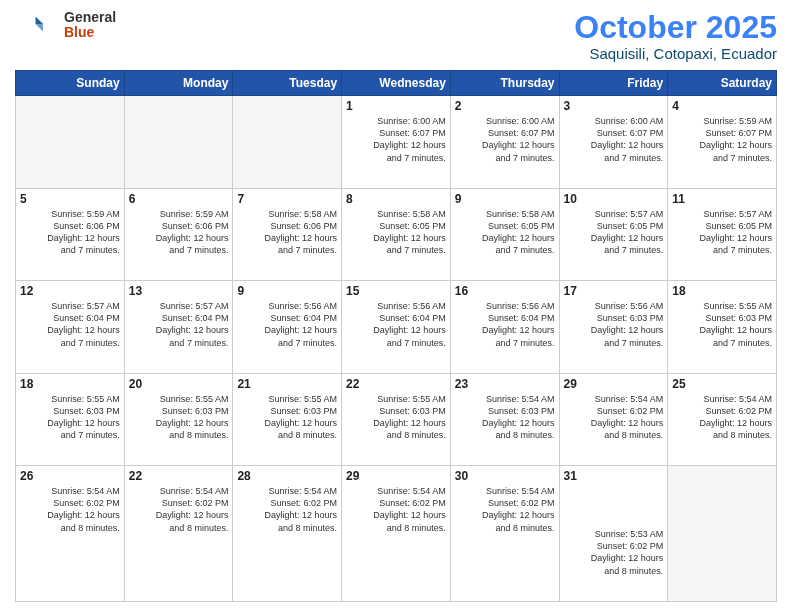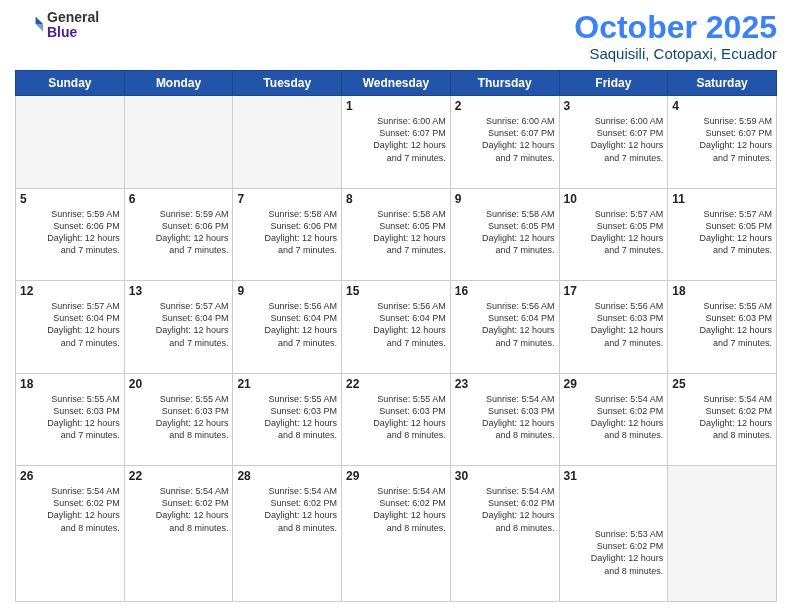--- a/index.html
+++ b/index.html
@@ -19,36 +19,36 @@
     }
     .header {
       display: flex;
       justify-content: space-between;
       align-items: flex-start;
       margin-bottom: 8px;
     }
     .logo {
       display: flex;
       align-items: center;
-      gap: 4px;
+      gap: 21px;
     }
     .logo-text {
       display: flex;
       flex-direction: column;
       line-height: 1.1;
     }
     .logo-general {
       font-size: 14px;
       font-weight: bold;
       color: #333;
     }
     .logo-blue {
       font-size: 14px;
       font-weight: bold;
-      color: #4c1d95;
+      color: #c2410c;
     }
     .logo-icon {
       width: 28px;
       height: 28px;
     }
     .title-block {
       text-align: right;
     }
     .title-month {
       font-size: 32px;
@@ -66,21 +66,21 @@
       border-collapse: collapse;
       width: 100%;
       table-layout: fixed;
     }
     .calendar th {
       background: #2255aa;
       color: #fff;
       font-size: 12px;
       font-weight: bold;
       padding: 5px 4px;
-      text-align: center;
+      text-align: right;
       border: 1px solid #1a4488;
     }
     .calendar td {
       vertical-align: top;
       border: 1px solid #ccc;
       padding: 3px 4px;
       font-size: 9px;
       color: #333;
       background: #fff;
       height: 78px;

